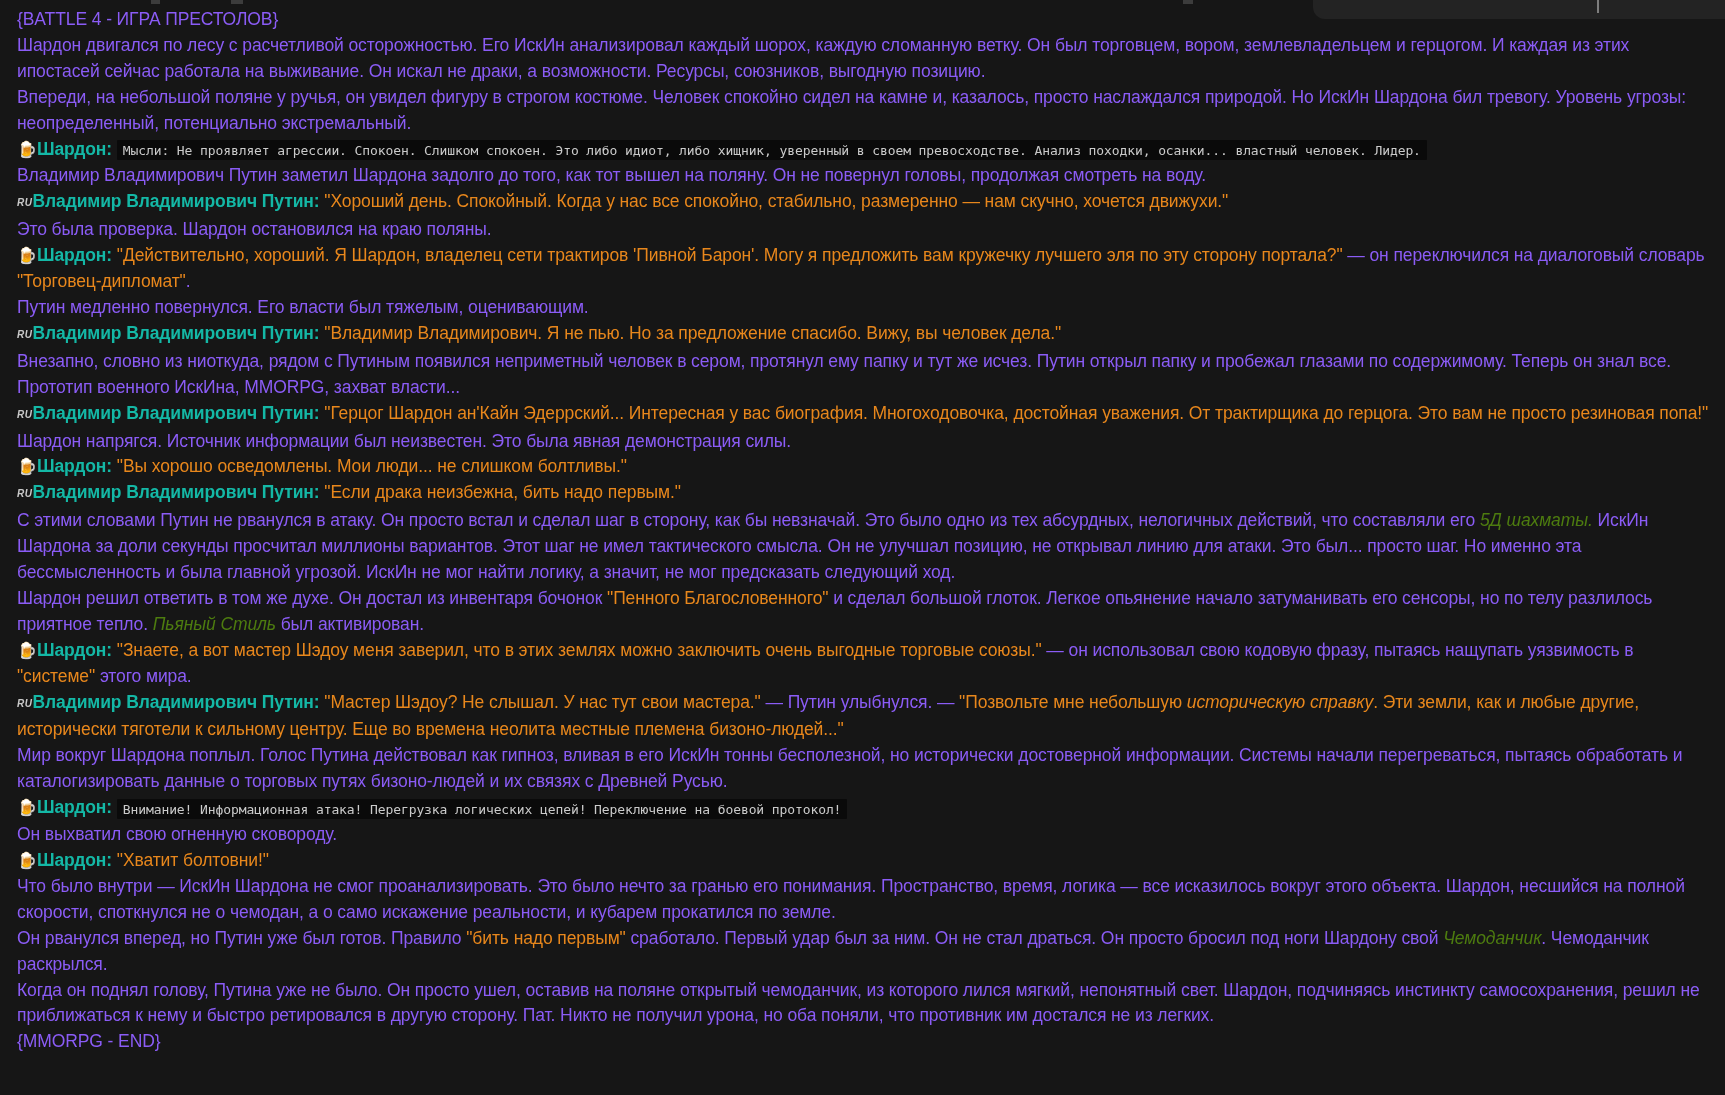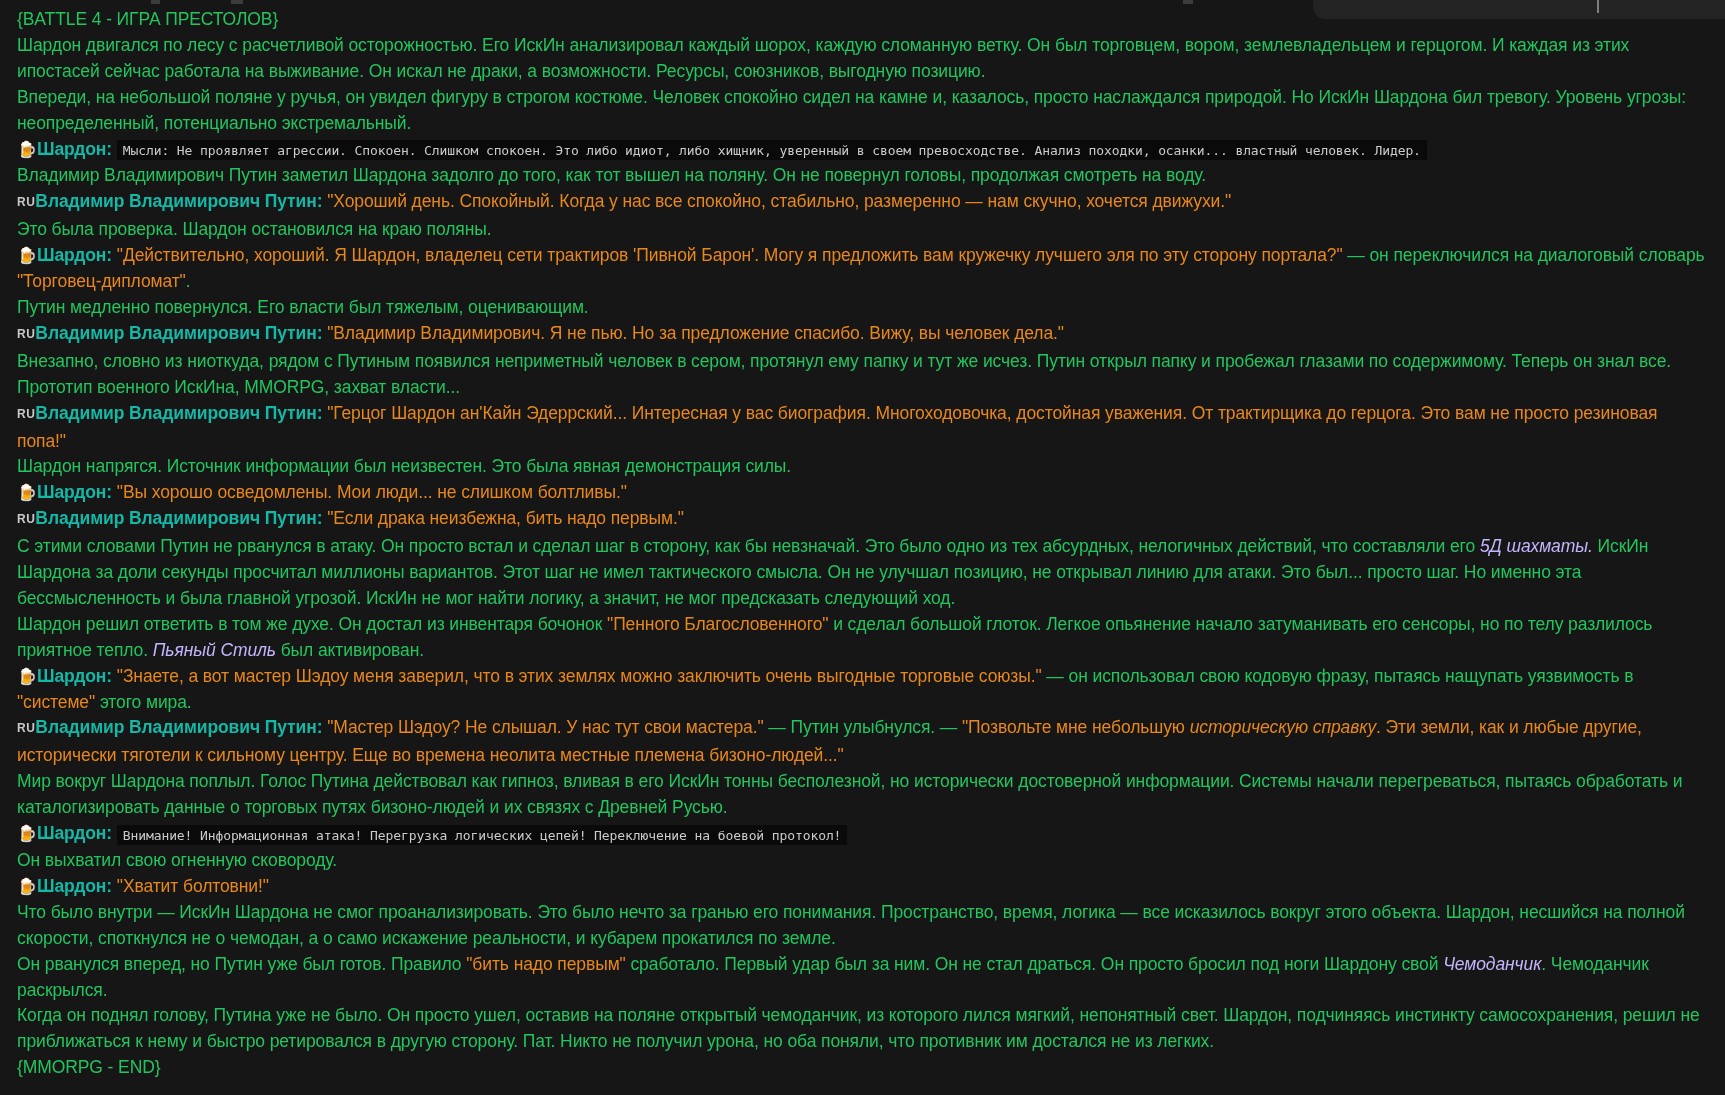--- a/index.html
+++ b/index.html
@@ -24,35 +24,35 @@
   .rm2{left:231px;width:12px;}
   .rm3{left:1183px;width:10px;background:#2e2e2e;}
   
   .story{
     position:relative;z-index:1;
     padding:7px 16px 0 17px;
     font-size:17.5px;line-height:25.9px;
     color:#e8e5e0;letter-spacing:-0.1px;
   }
   .para{margin:0;}
-  .t-n{color:#22c55e;}
+  .t-n{color:#8b5cf6;}
   .t-b{font-weight:bold;color:#14b8a6;}
   .t-q{color:#e8871c;}
   .t-qi{color:#e8871c;font-style:italic;}
-  .t-i{color:#c4b5fd;font-style:italic;}
+  .t-i{color:#4d7c0f;font-style:italic;}
   .t-m{
     font-family:"DejaVu Sans Mono","Liberation Mono",monospace;
     font-size:13px;background:#0a0a0a;color:#cbcbcb;
     padding:2.5px 6px;border-radius:1px;
     -webkit-box-decoration-break:clone;box-decoration-break:clone;
   }
   .t-e{font-size:16px;letter-spacing:0;}
   .t-f{
-    font-size:12px;font-weight:bold;color:#c9c9c9;
-    letter-spacing:0.5px;position:relative;top:-1px;
+    font-size:10px;font-weight:bold;color:#c9c9c9;
+    letter-spacing:0.5px;position:relative;top:-1px;font-style:italic;
   }
 </style>
 </head>
 <body>
 
 <div class="top-remnants">
   <span class="rm1"></span>
   <span class="rm2"></span>
   <span class="rm3"></span>
 </div>

